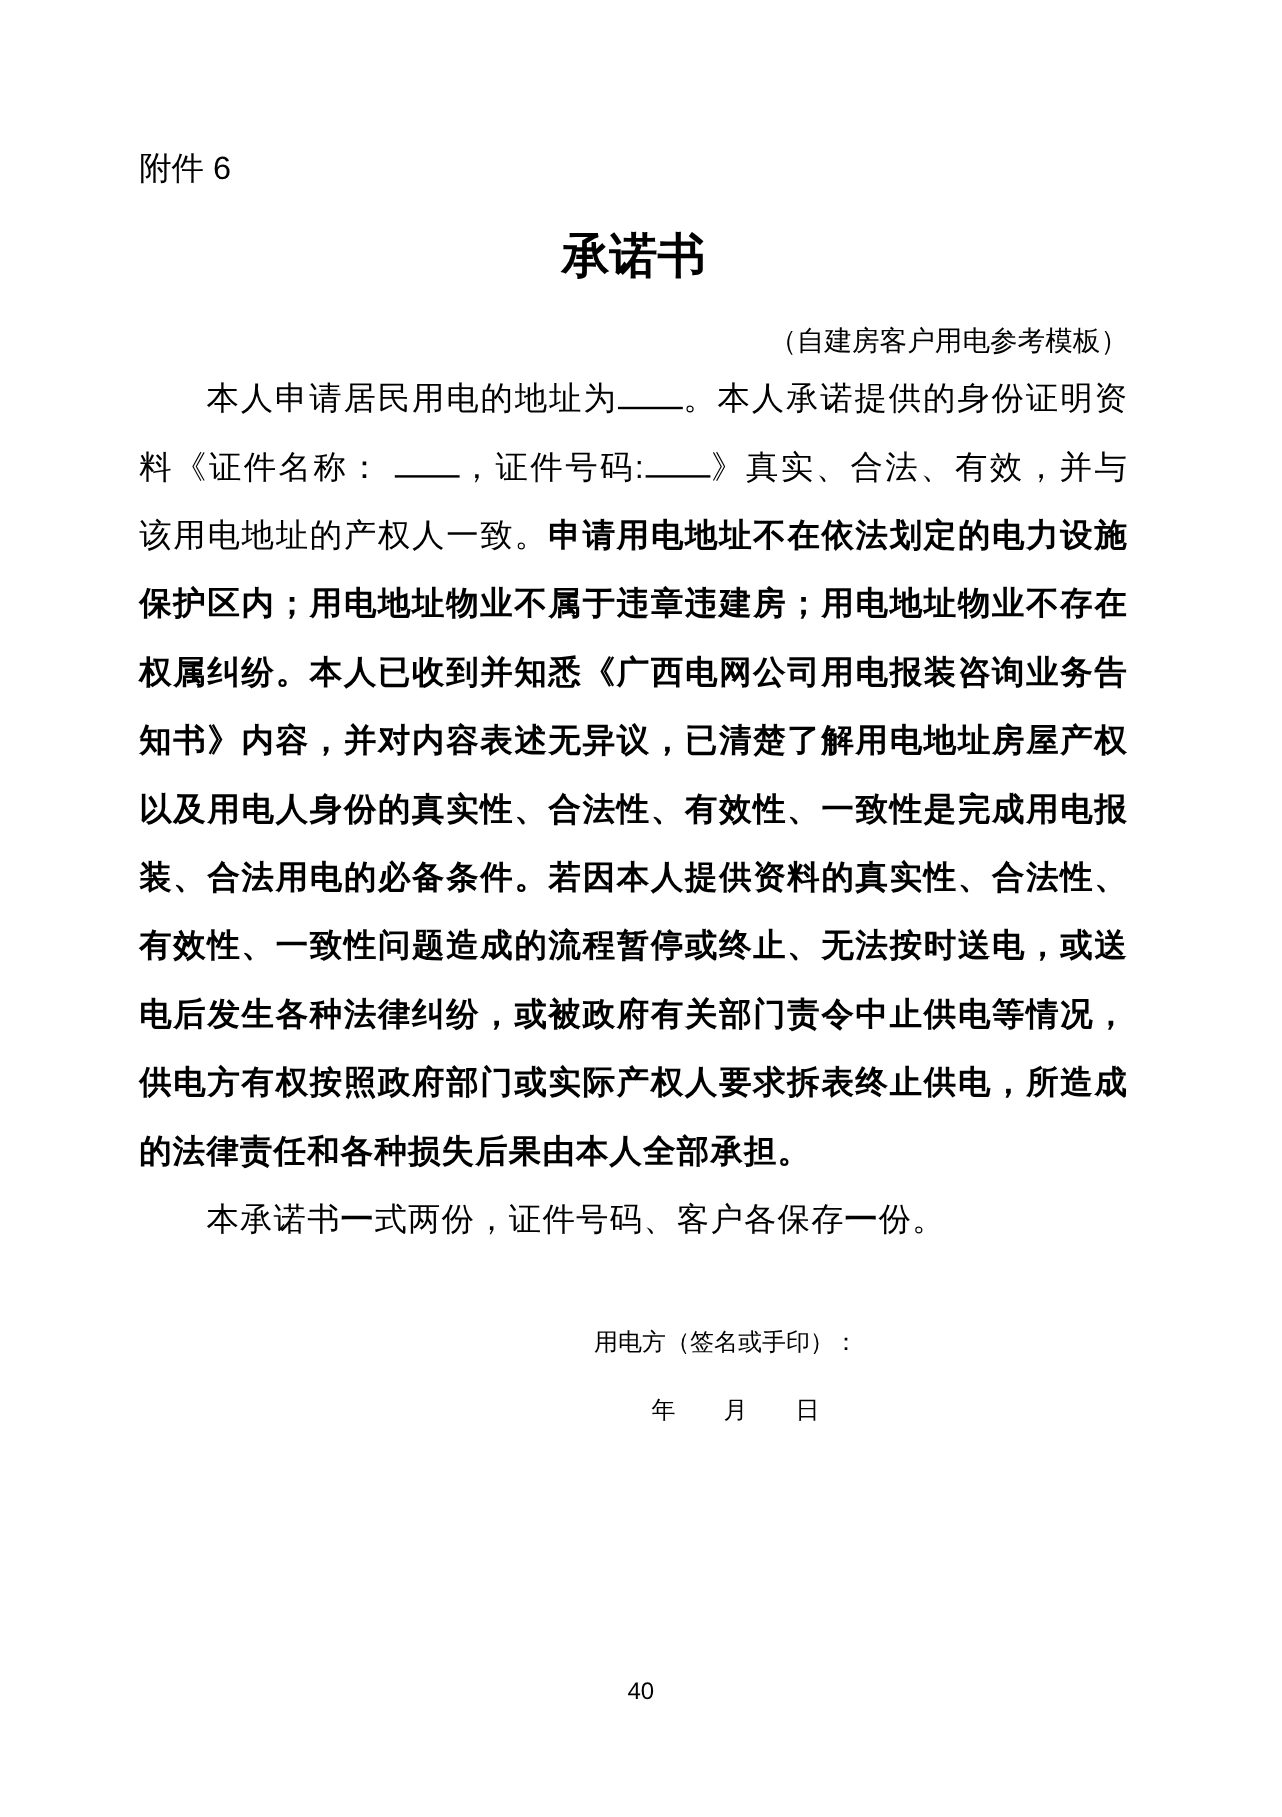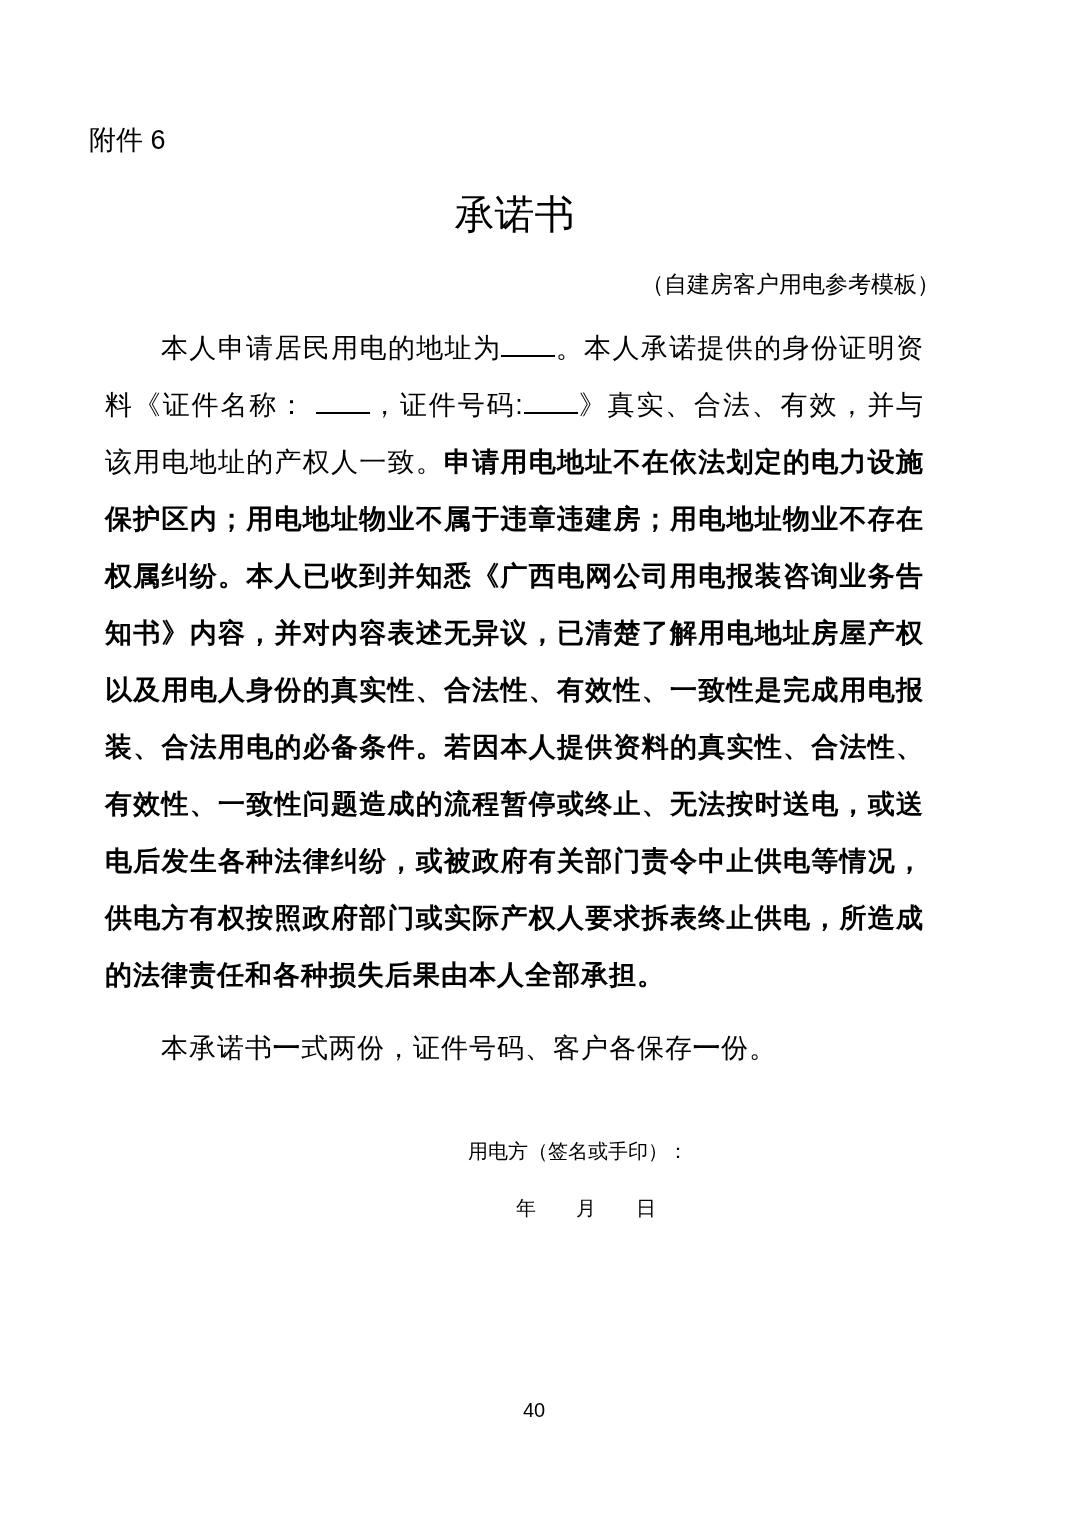--- a/index.html
+++ b/index.html
@@ -6,52 +6,52 @@
   .page {
     position: relative;
     width: 1068px;
     height: 1514px;
     margin: 0 auto;
     background: #ffffff;
     color: #000000;
     font-family: "Liberation Sans", sans-serif;
     overflow: hidden;
   }
-  .content { padding: 120px 128px 0 89px; }
+  .content { padding: 120px 128px 0 116px; }
 
   .attachment {
     font-size: 27px;
     line-height: 40px;
     font-weight: 400;
   }
 
   .doc-title {
     margin: 24px 0 0 0;
     font-size: 40px;
     line-height: 60px;
-    font-weight: 400;
+    font-weight: 700;
     text-align: center;
   }
 
   .doc-subtitle {
     margin-top: 20px;
     font-size: 23px;
     line-height: 40px;
     font-weight: 400;
     text-align: right;
   }
 
   .salutation {
     margin-top: 12px;
     font-size: 27px;
     line-height: 57px;
   }
 
   .para {
-    margin: 16px;
+    margin: 0;
     font-size: 27px;
     line-height: 57px;
     letter-spacing: 1px;
     text-align: justify;
     text-indent: 56px;
   }
 
   .seg-normal { font-weight: 400; }
   .seg-bold   { font-weight: 700; }
 

